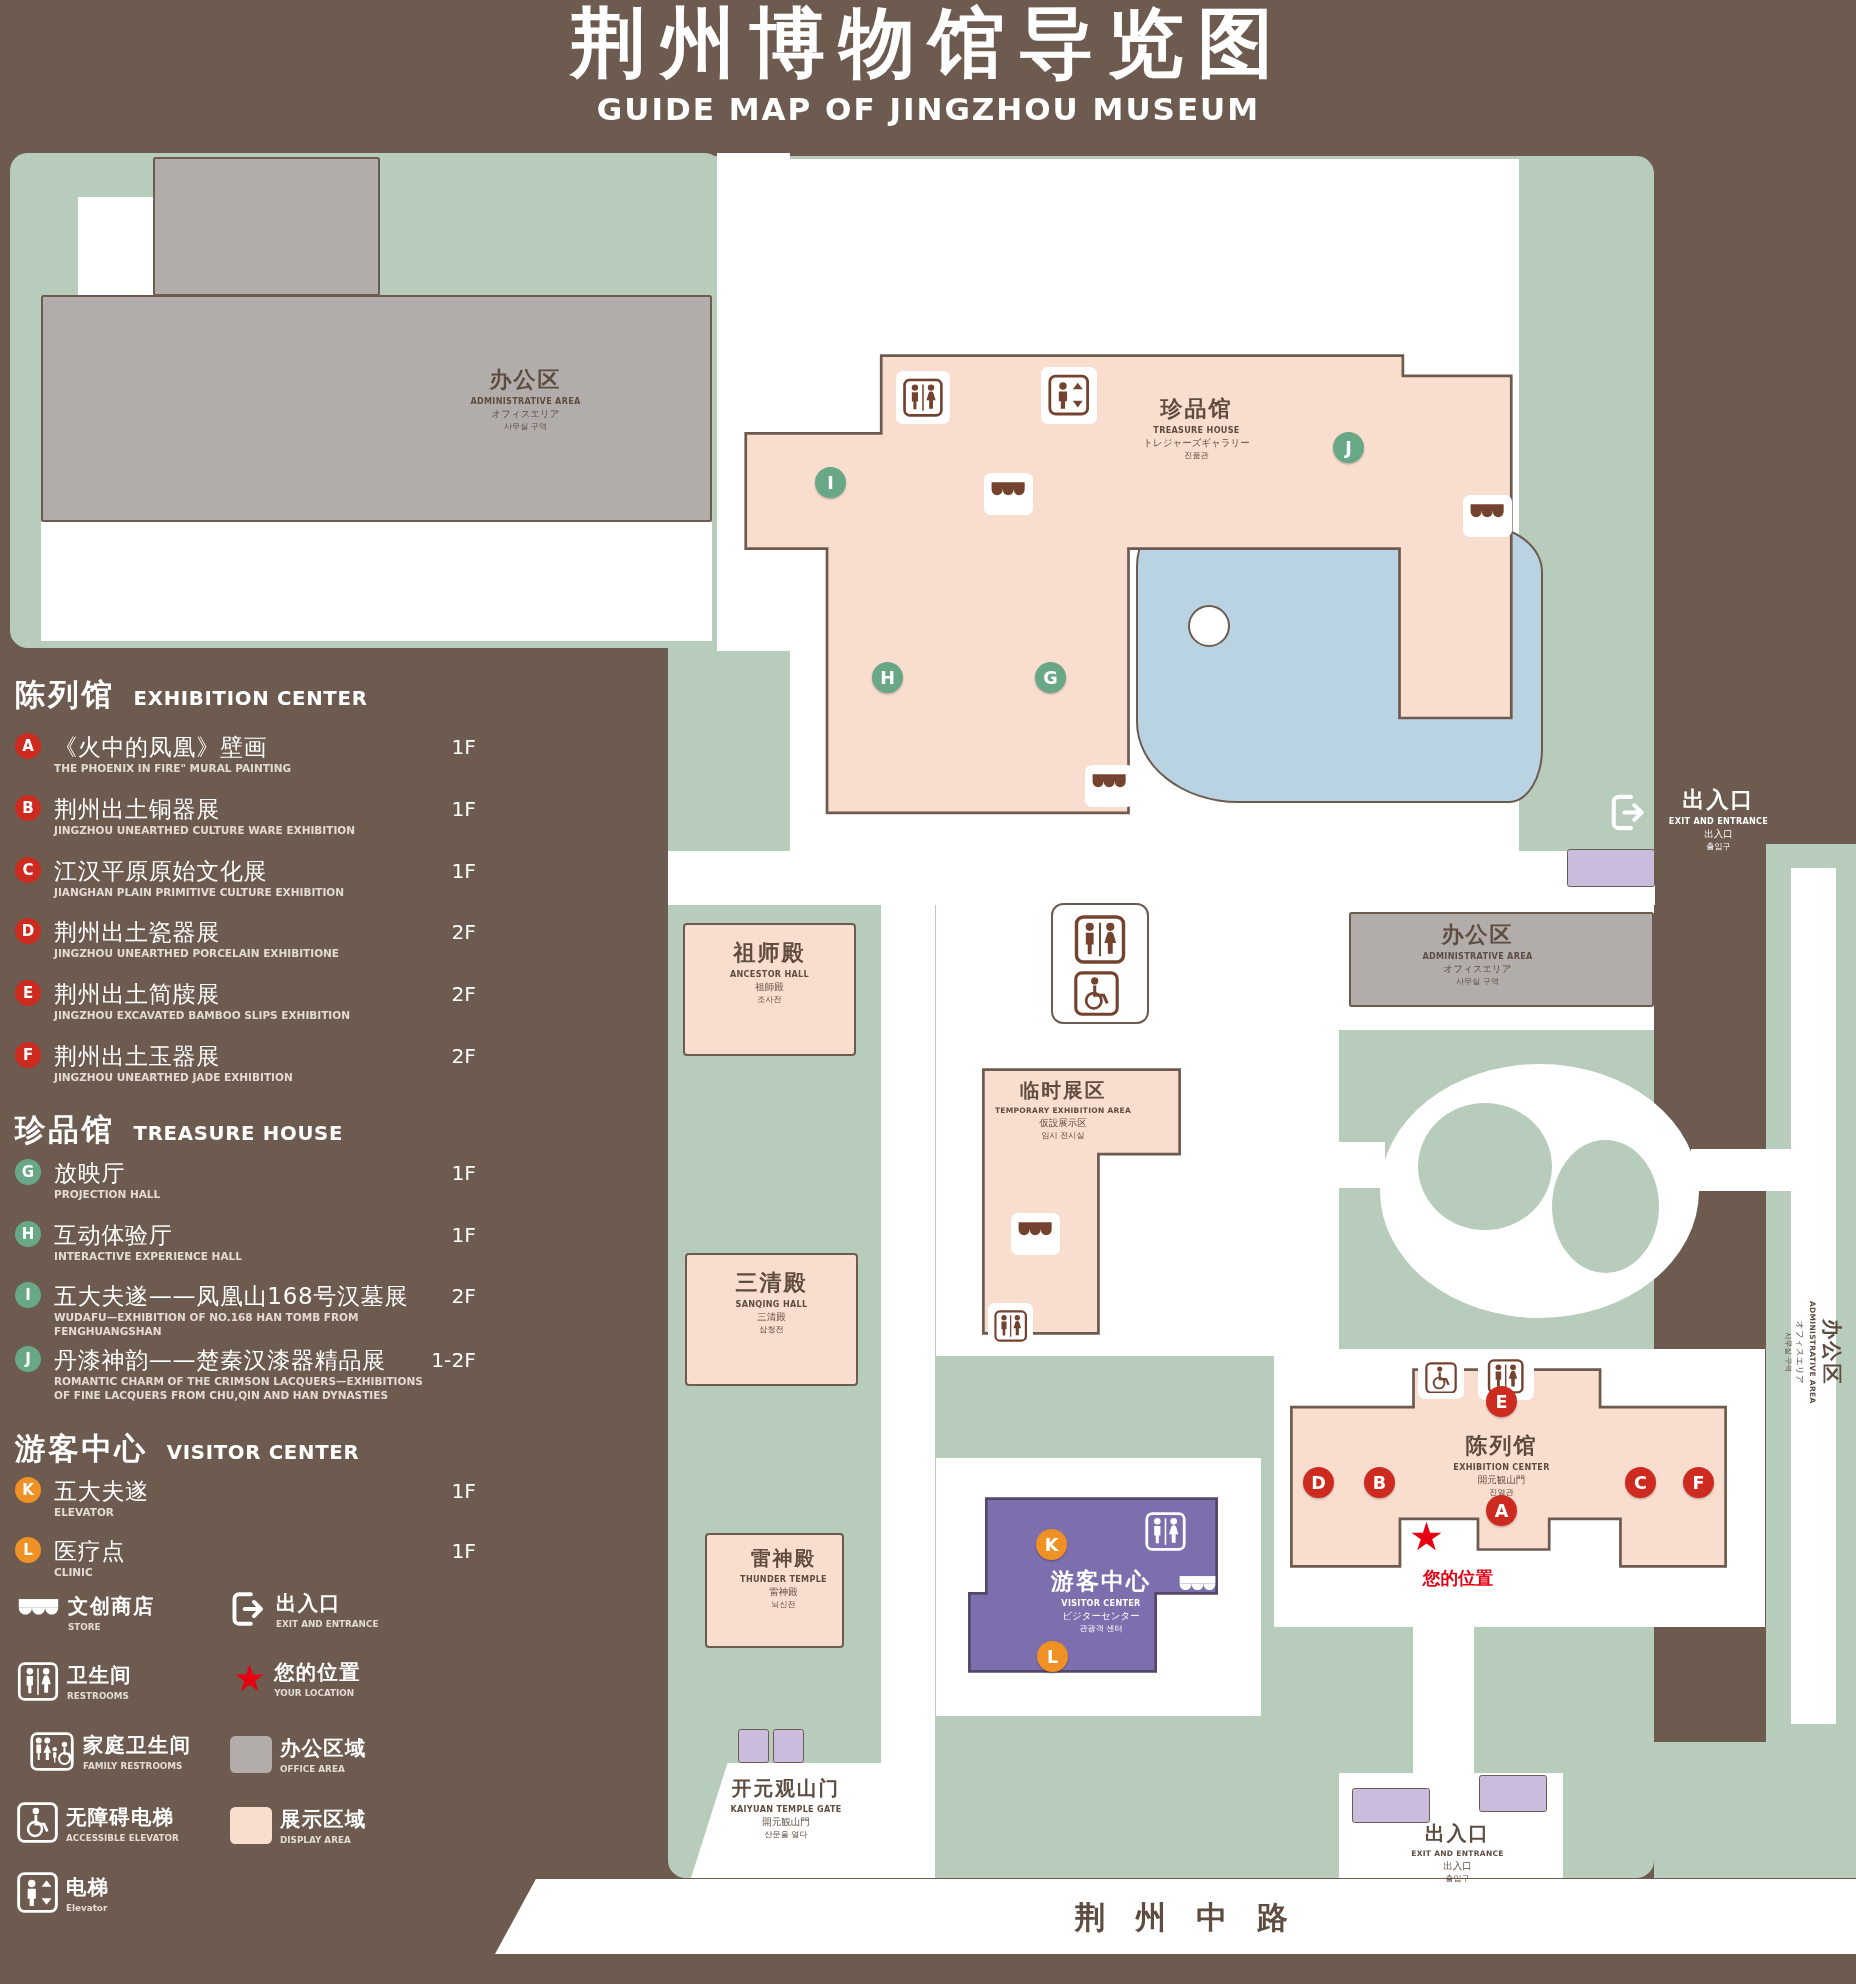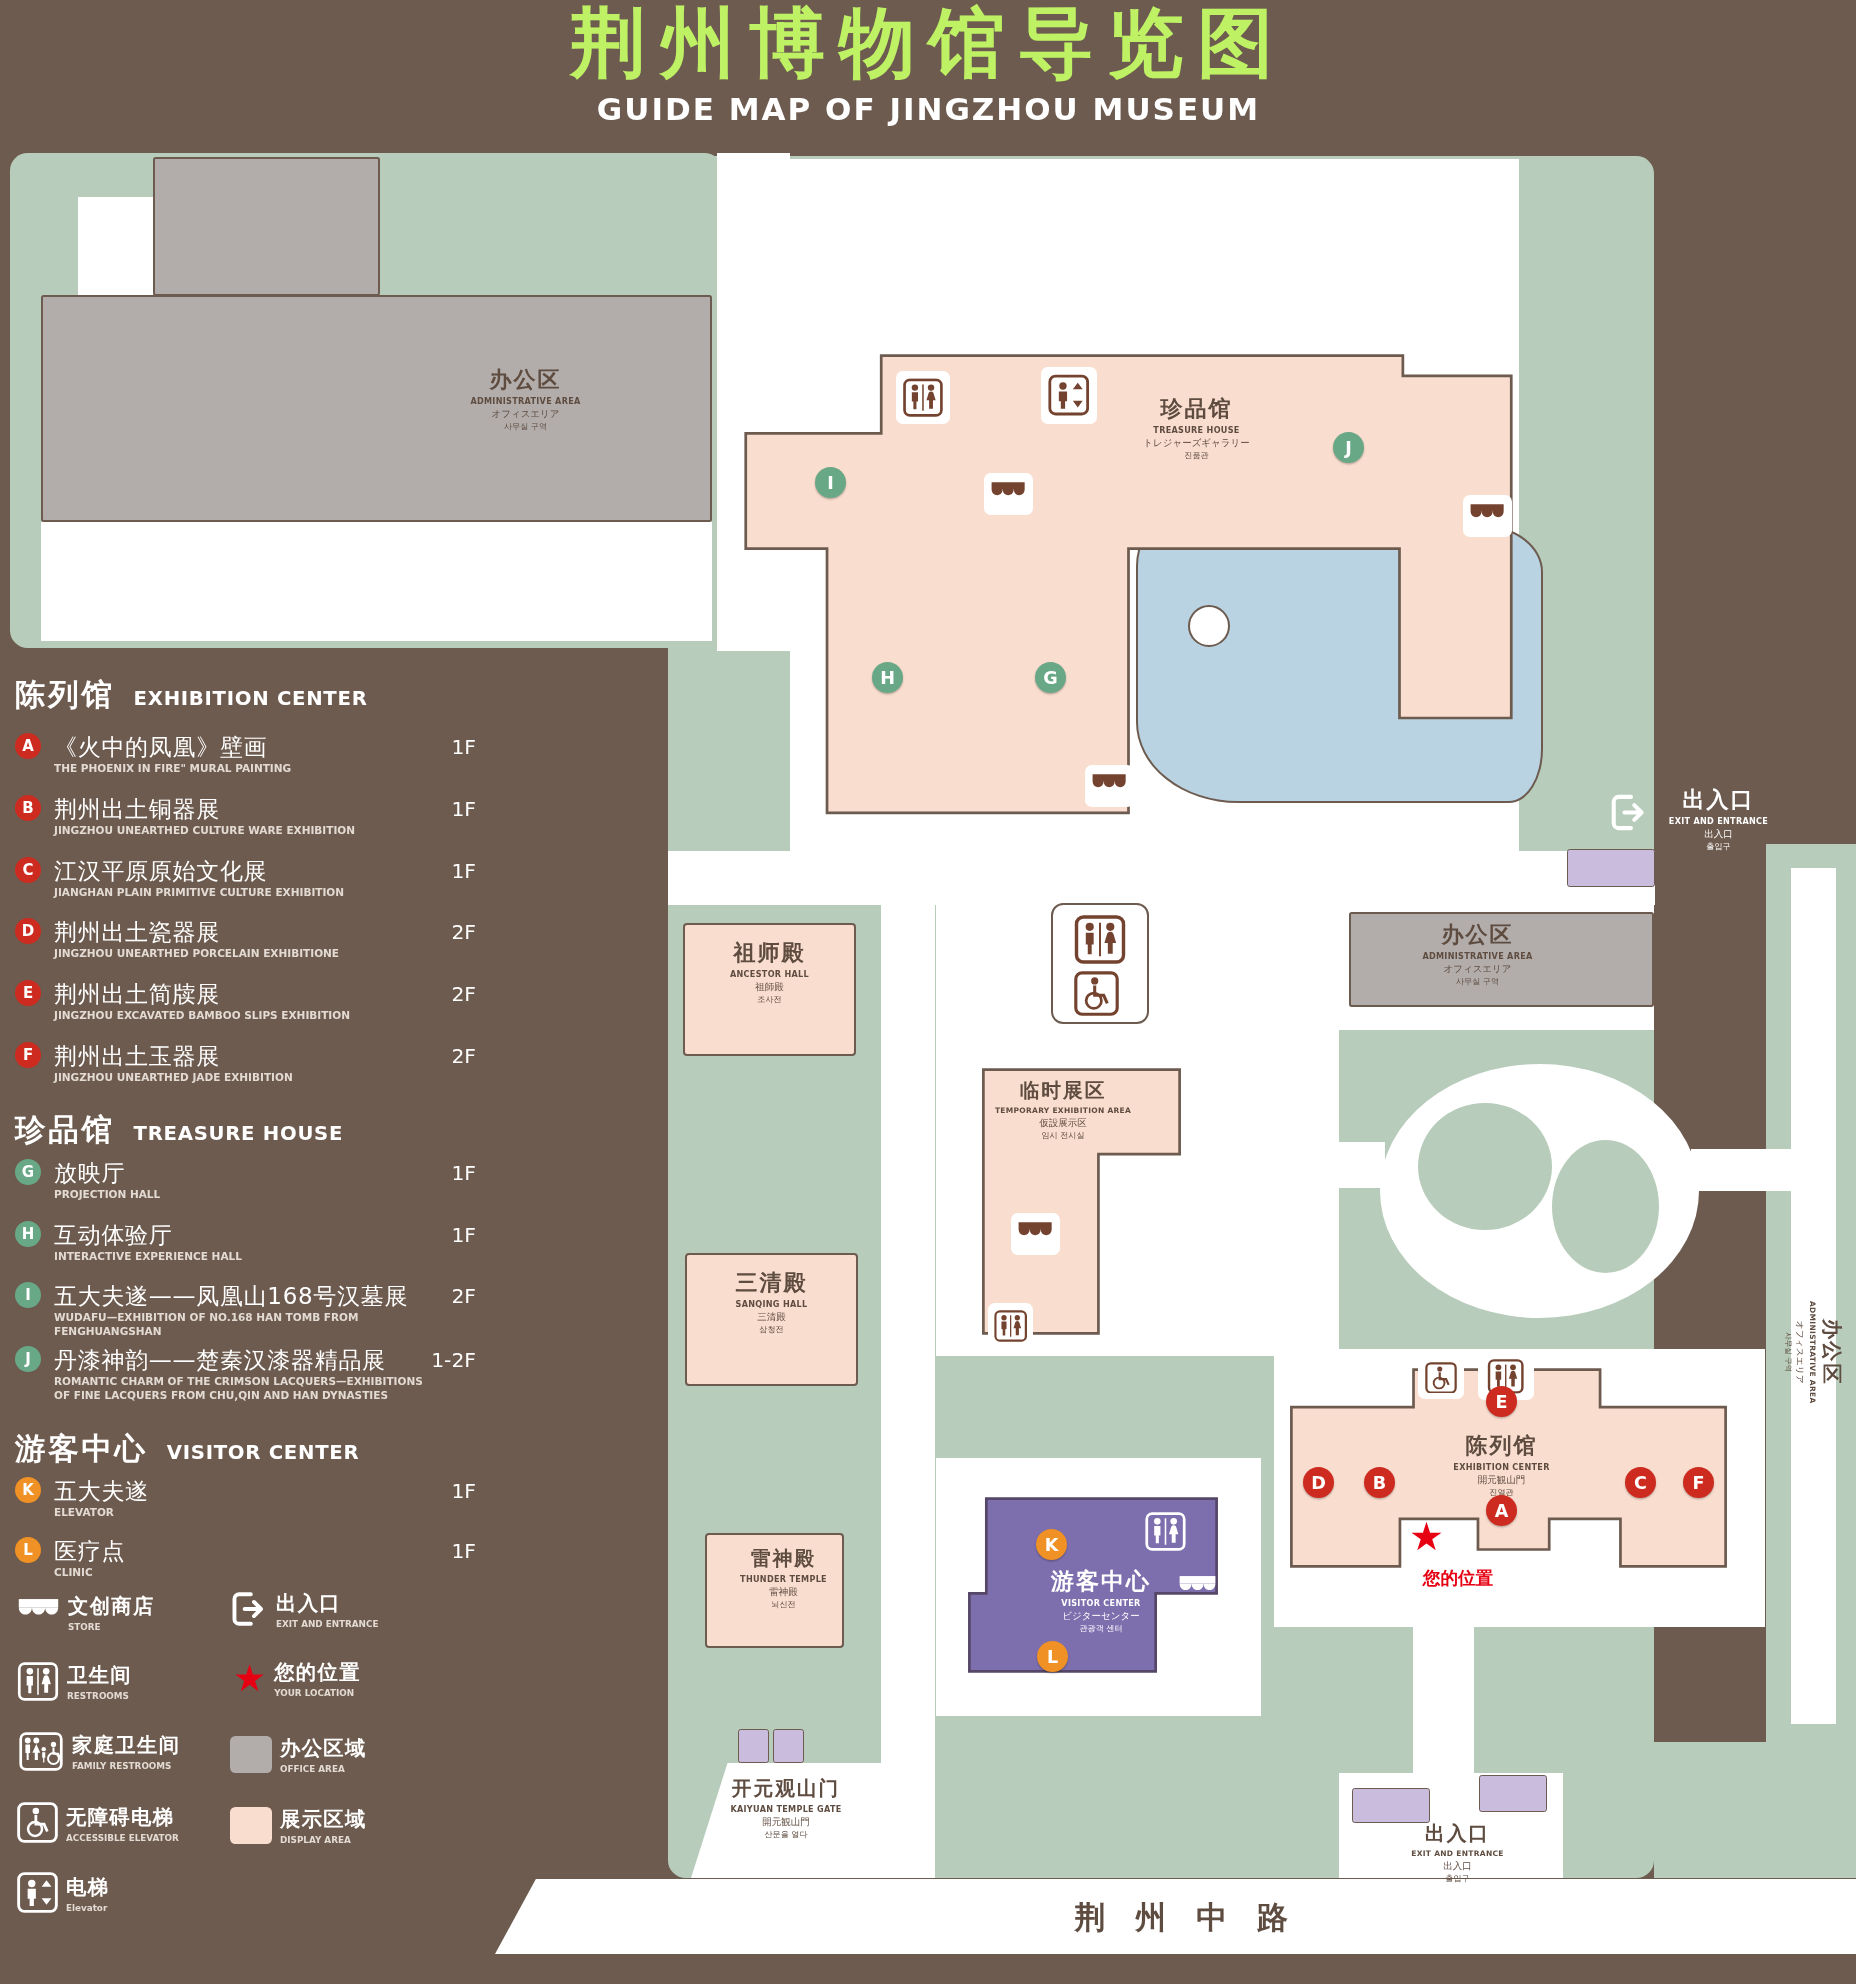--- a/index.html
+++ b/index.html
@@ -11,21 +11,21 @@
   .pinkb{position:absolute;background:#f9ddcf;border:2px solid #6d5b4f;border-radius:4.1px}
   .grayb{position:absolute;background:#b2adaa;border:2px solid #6d5b4f;border-radius:2.7px}
   .pl{position:absolute;background:#c9bcdc;border:1.4px solid #6d5b4f;border-radius:2.7px}
   .chip{position:absolute;background:#fff;border-radius:6.8px;display:flex;align-items:center;justify-content:center;color:#74432f}
   .chip svg{width:74%;height:74%}
   .ic{color:#fff}
   .water{position:absolute;background:#b9d3e2;border:2px solid #6d5b4f;border-radius:27px 61px 34px 102px / 41px 47px 54px 81px}
   .round{border-radius:17.6px}
   .ell{border-radius:50%}
   
-  .t-zh{position:absolute;left:0;top:1.4px;width:1857px;text-align:center;color:#bef264;font-size:76px;font-weight:bold;letter-spacing:13.6px;line-height:1.1}
+  .t-zh{position:absolute;left:0;top:1.4px;width:1857px;text-align:center;color:#ffffff;font-size:76px;font-weight:bold;letter-spacing:13.6px;line-height:1.1}
   .t-en{position:absolute;left:0;top:91px;width:1857px;text-align:center;color:#fff;font-size:31px;font-weight:bold;letter-spacing:2px}
   
   .bldg-label{position:absolute;text-align:center;color:#5f4c40;line-height:1.25}
   .bldg-label .zh{font-weight:bold;font-size:22px;letter-spacing:2px}
   .bldg-label .en{font-size:8.1px;font-weight:bold;letter-spacing:0.3px;margin-top:2px}
   .bldg-label .ja{font-size:9.5px;margin-top:2px}
   .bldg-label .ko{font-size:8.1px;margin-top:1.4px}
   .bldg-label.light{color:#fff}
   .bldg-label.sm .zh{font-size:19.7px}
   
@@ -453,21 +453,21 @@
       <span class="s-e" style="display:block">RESTROOMS</span>
     </span>
 </div>
 <div class="sym" style="left:233px;top:1658px">
   <span class="star" style="font-size:37px;flex:0 0 auto">★</span>
   <span>
       <span class="s-z" style="display:block">您的位置</span>
       <span class="s-e" style="display:block">YOUR LOCATION</span>
     </span>
 </div>
-<div class="sym" style="left:18px;top:1731px">
+<div class="sym" style="left:29px;top:1731px">
   <svg class="ic" style="width:46px;height:39px;flex:0 0 auto" viewBox="0 0 68 58" width="46" height="39">
       <use href="#i-family"></use>
     </svg>
   <span>
       <span class="s-z" style="display:block">家庭卫生间</span>
       <span class="s-e" style="display:block">FAMILY RESTROOMS</span>
     </span>
 </div>
 <div class="sym" style="left:230px;top:1734px">
   <span class="swatch" style="background:#b2adaa"></span>

